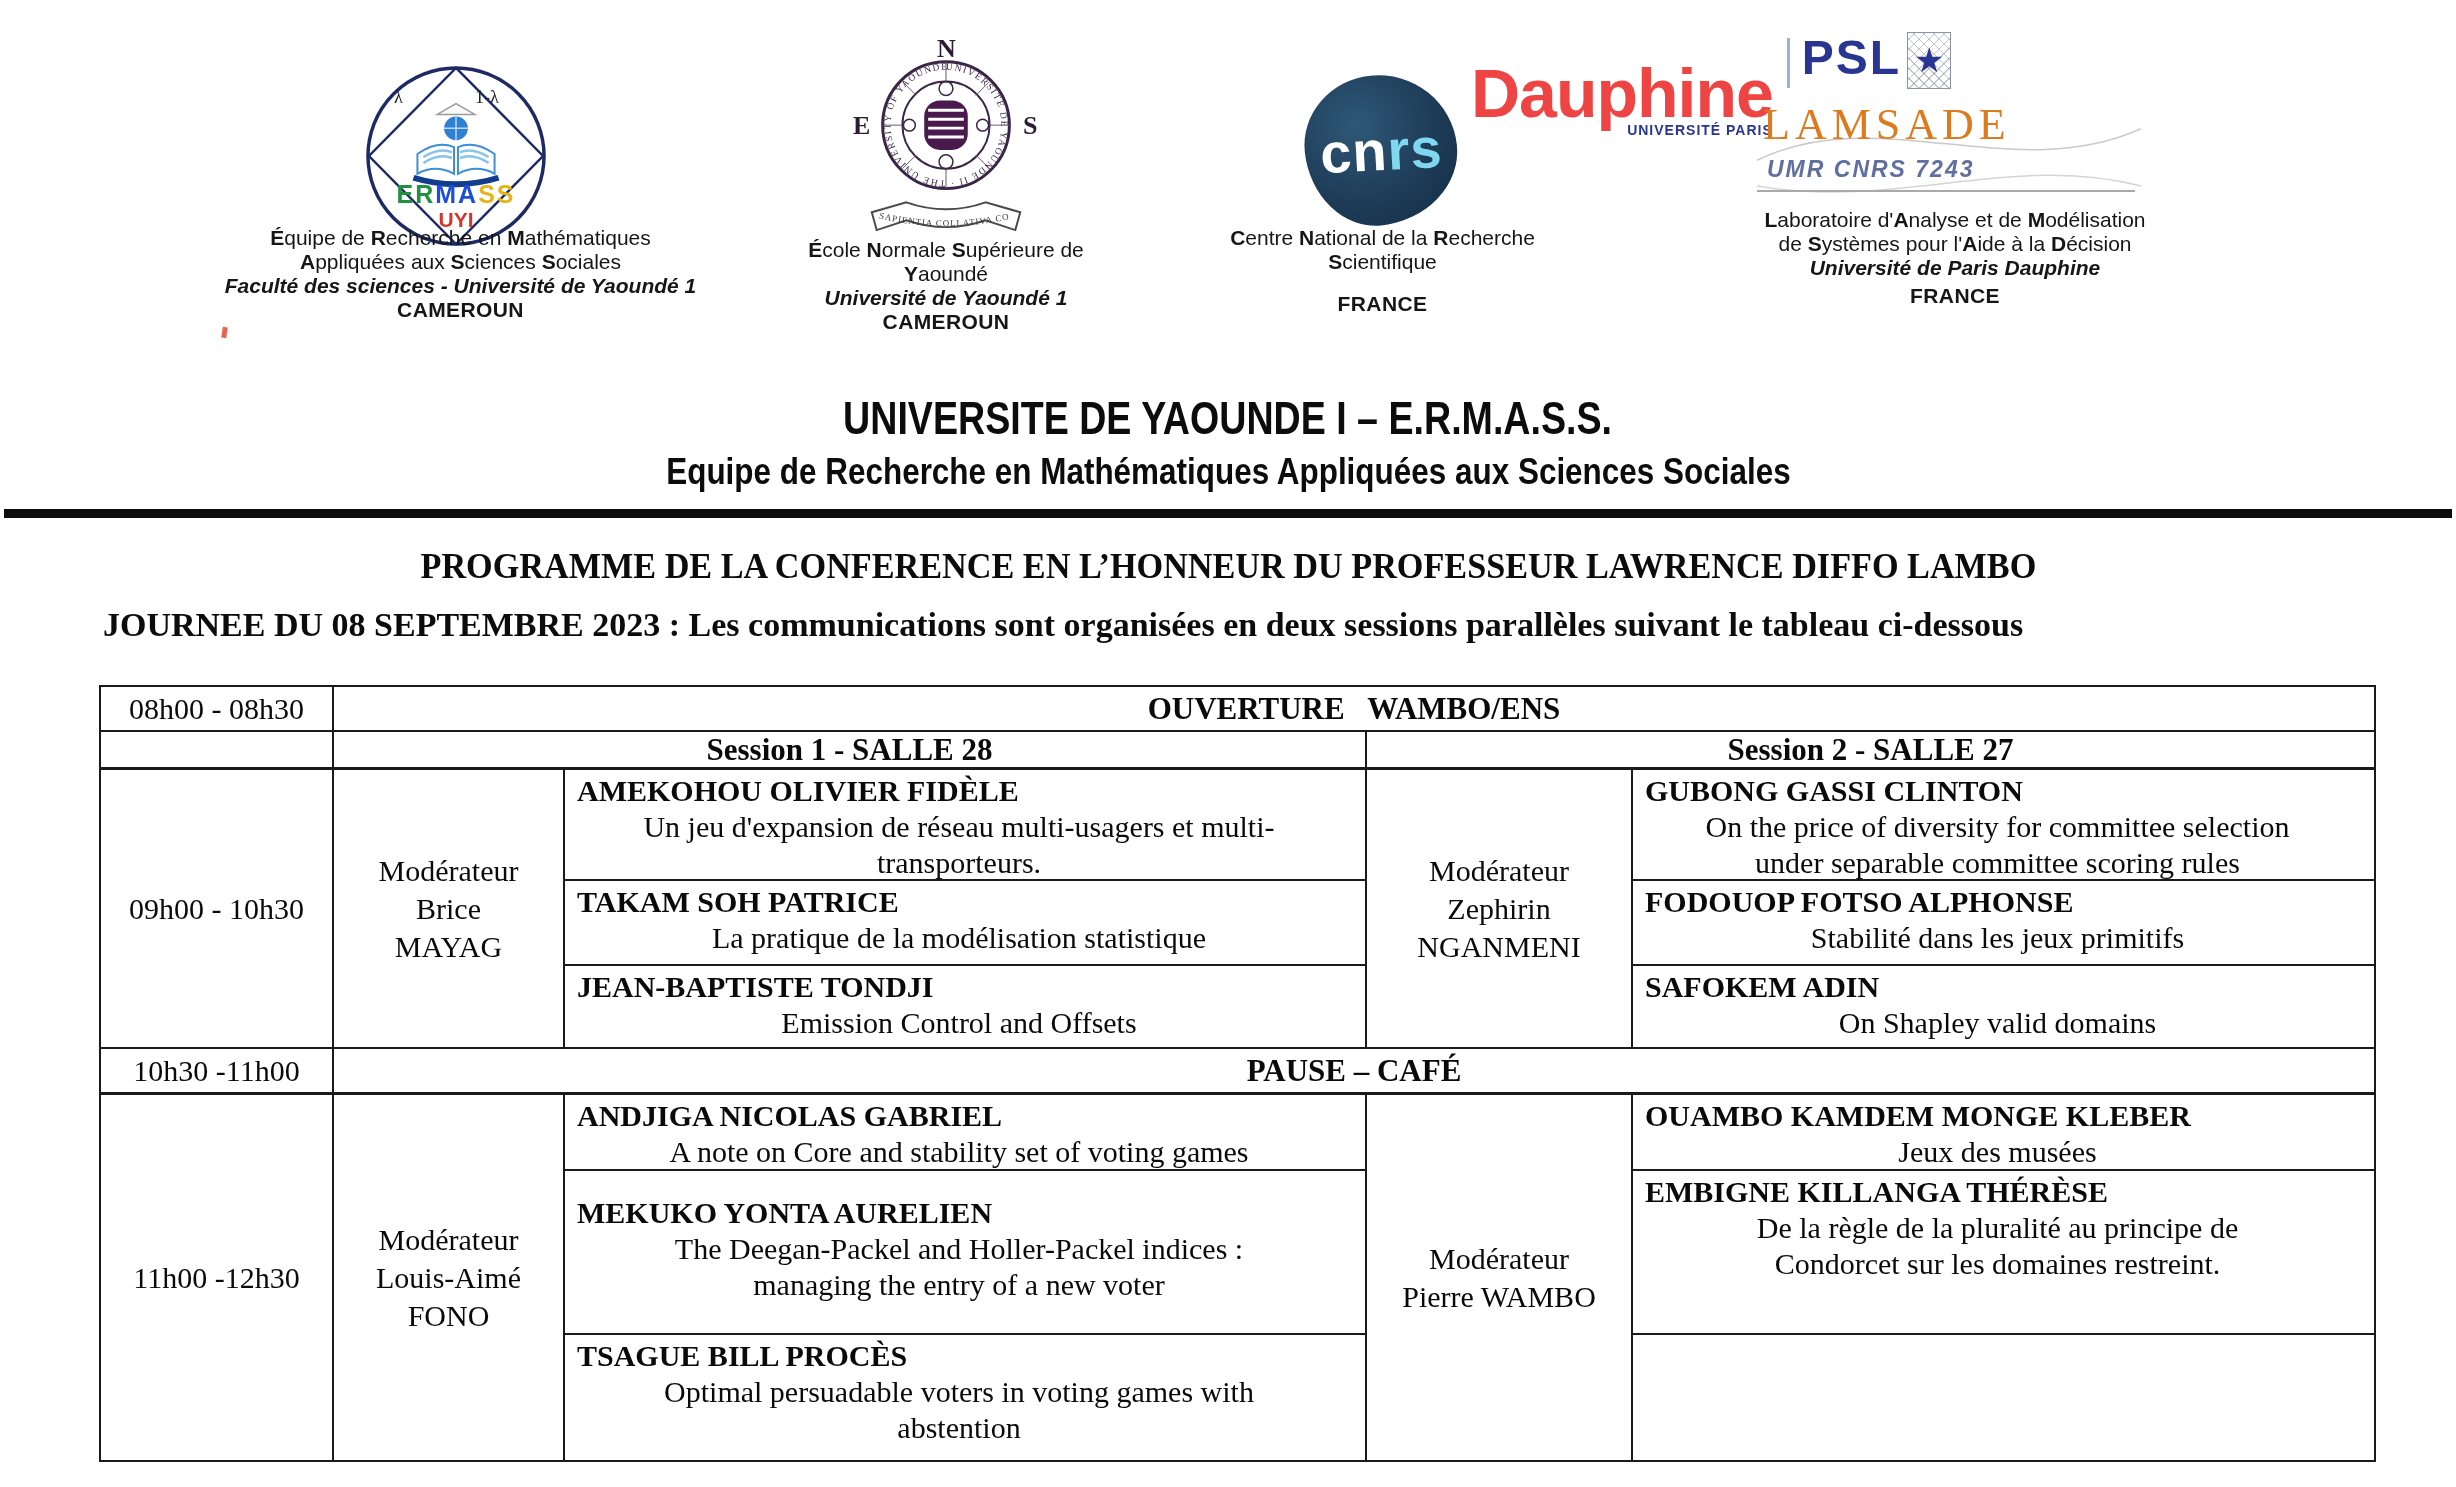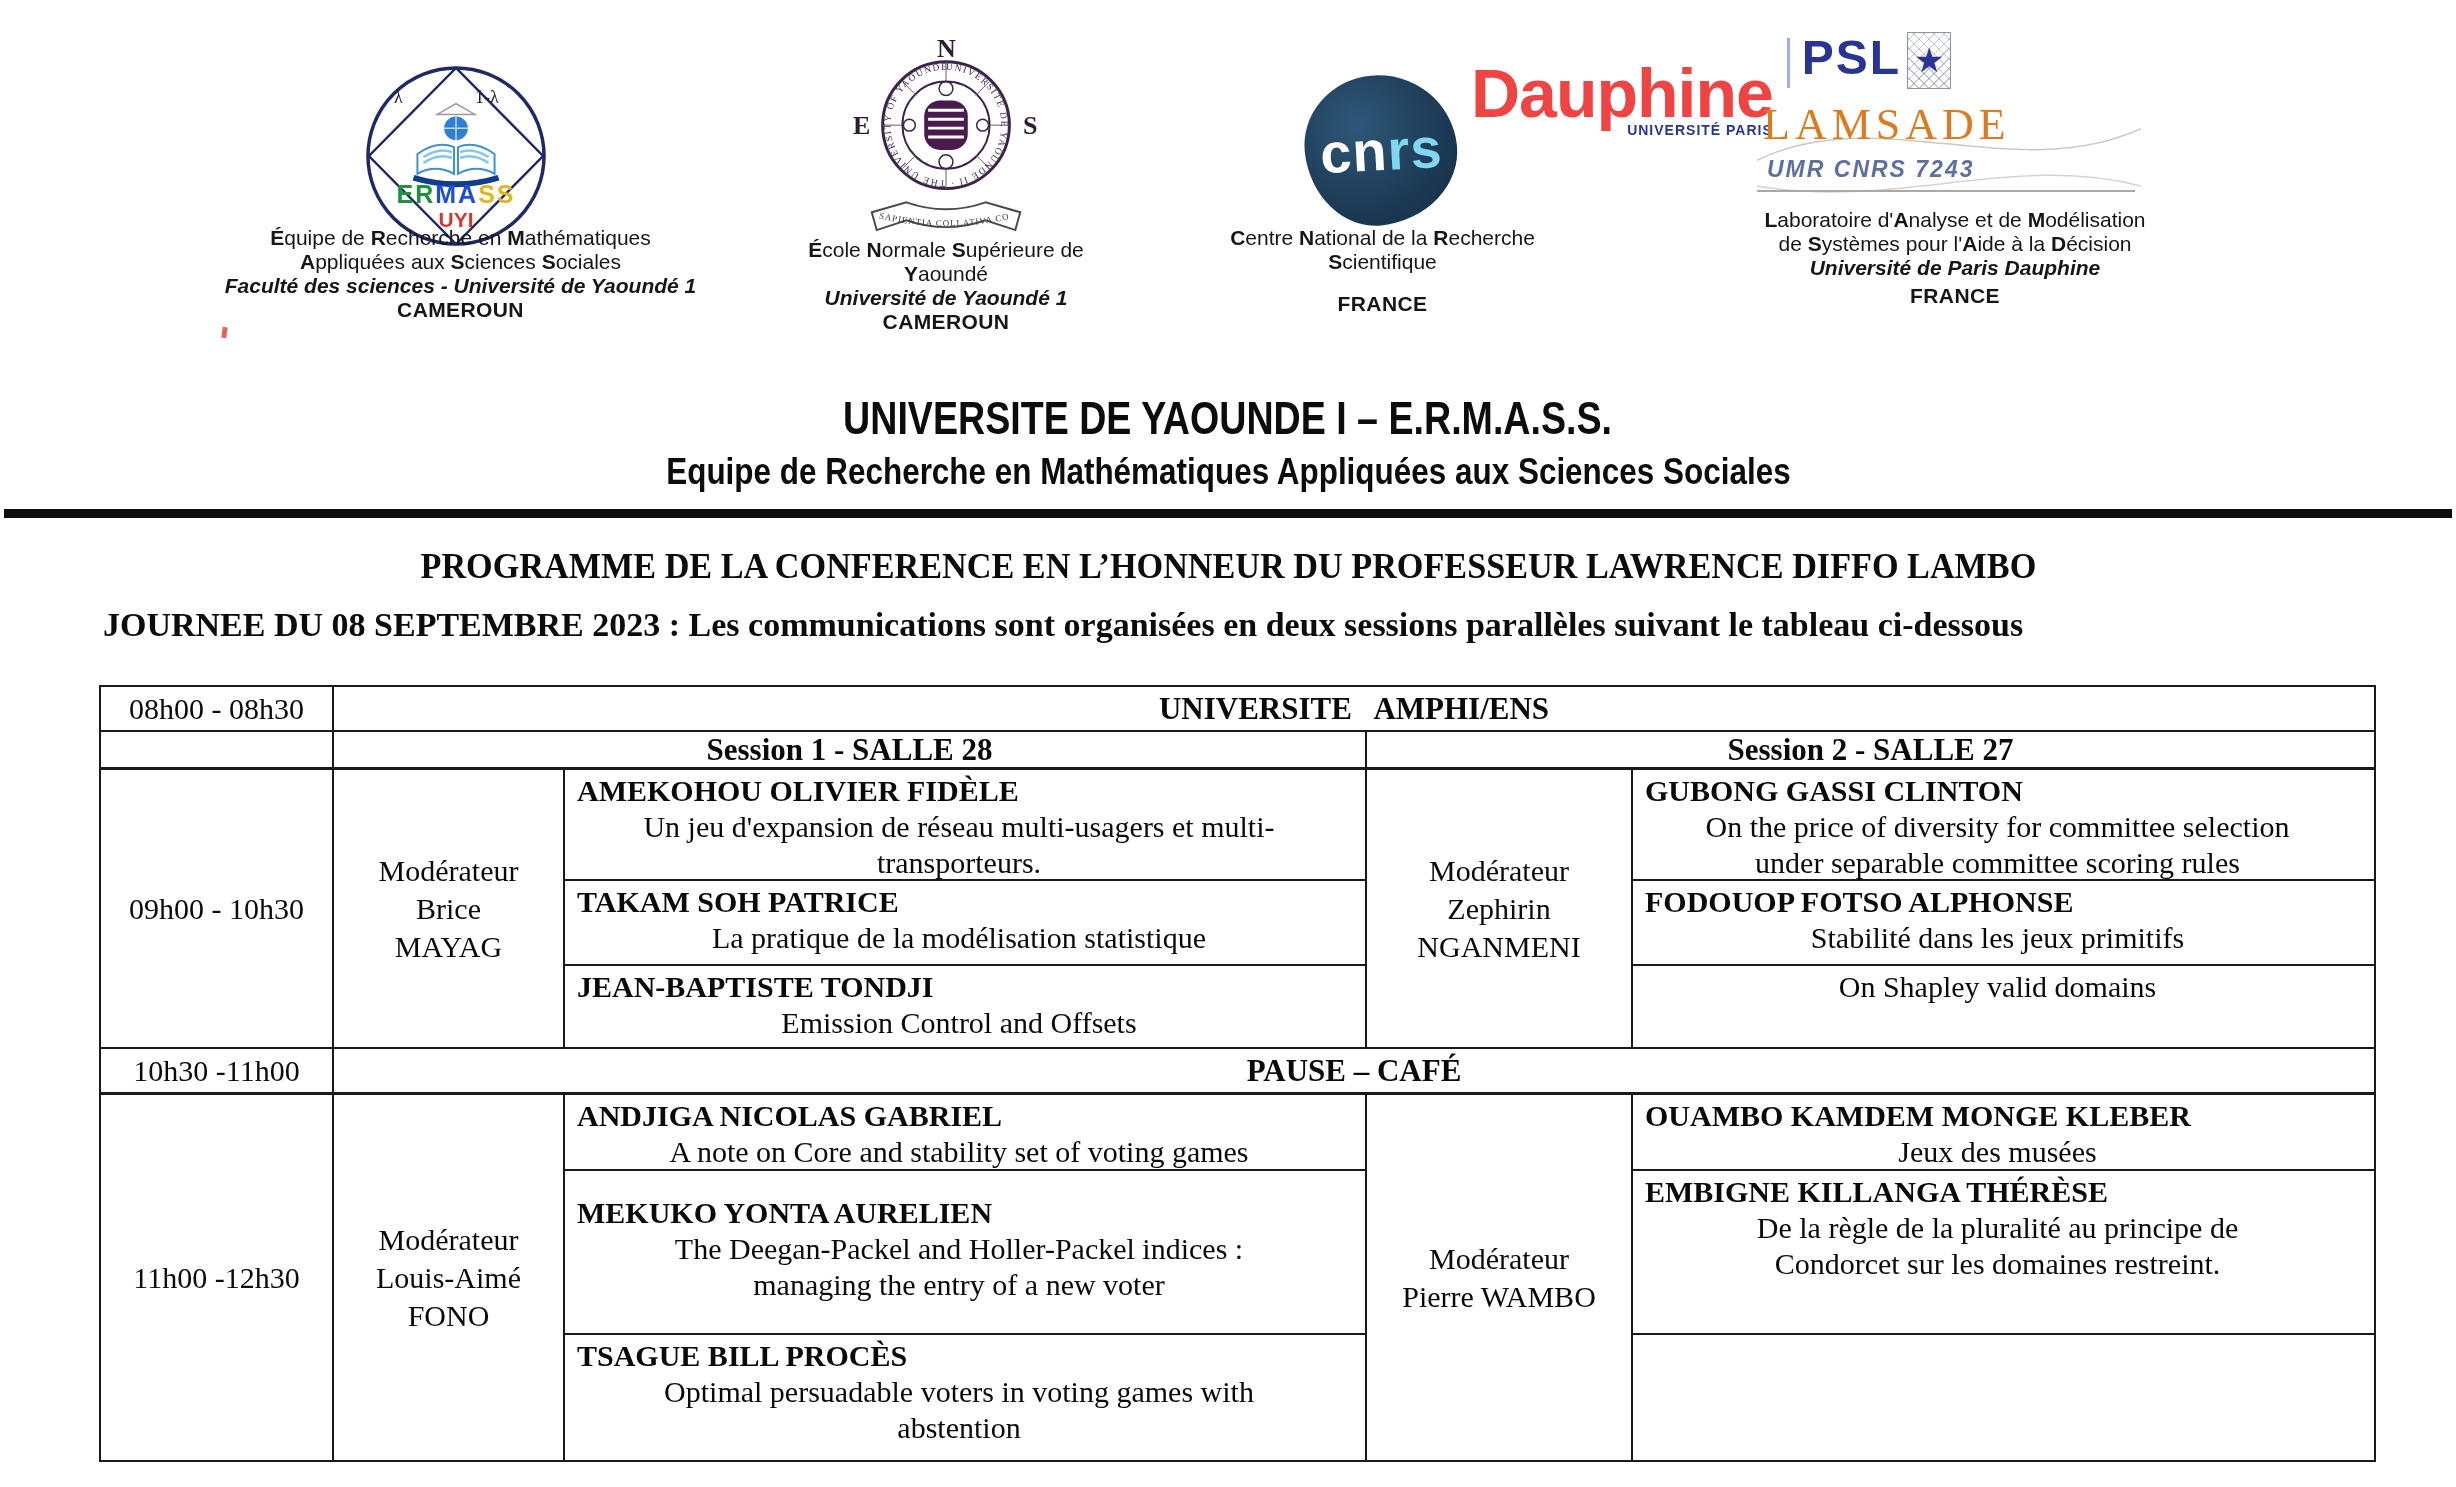--- a/index.html
+++ b/index.html
@@ -236,21 +236,21 @@
 
 <div class="abs" id="programme-heading">
   <span>PROGRAMME DE LA CONFERENCE EN L’HONNEUR DU PROFESSEUR LAWRENCE DIFFO LAMBO</span>
 </div>
 <div class="abs" id="journee-heading">JOURNEE DU 08 SEPTEMBRE 2023 : Les communications sont organisées en deux sessions parallèles suivant le tableau ci-dessous</div>
 
 <div id="schedule">
 
   <div class="cell center time" style="grid-column:1;grid-row:1">08h00 - 08h30</div>
   <div class="cell center bold fs31 last-col" style="grid-column:2/span 4;grid-row:1">
-    <span class="banner-label">UNIVERSITE   AMPHI/ENS</span>
+    <span class="banner-label">OUVERTURE   WAMBO/ENS</span>
   </div>
 
   <div class="cell thickb" style="grid-column:1;grid-row:2"></div>
   <div class="cell center bold fs31 thickb" style="grid-column:2/span 2;grid-row:2">Session 1 - SALLE 28</div>
   <div class="cell center bold fs31 thickb last-col" style="grid-column:4/span 2;grid-row:2">Session 2 - SALLE 27</div>
 
   <div class="cell center time" style="grid-column:1;grid-row:3/span 3">09h00 - 10h30</div>
 
   <div class="cell center mod" style="grid-column:2;grid-row:3/span 3">
     <div>
@@ -285,20 +285,21 @@
   <div class="cell talk last-col" style="grid-column:5;grid-row:3">
     <div class="name">GUBONG GASSI CLINTON</div>
     <div class="title">On the price of diversity for committee selection
 under separable committee scoring rules</div>
   </div>
   <div class="cell talk last-col" style="grid-column:5;grid-row:4">
     <div class="name">FODOUOP FOTSO ALPHONSE</div>
     <div class="title">Stabilité dans les jeux primitifs</div>
   </div>
   <div class="cell talk last-col" style="grid-column:5;grid-row:5">
+    <div class="name">SAFOKEM ADIN</div>
     <div class="title">On Shapley valid domains</div>
   </div>
 
   <div class="cell center time thickb" style="grid-column:1;grid-row:6">10h30 -11h00</div>
   <div class="cell center bold fs31 thickb last-col" style="grid-column:2/span 4;grid-row:6">PAUSE – CAFÉ</div>
 
   <div class="cell center time nob" style="grid-column:1;grid-row:7/span 3">11h00 -12h30</div>
 
   <div class="cell center mod nob" style="grid-column:2;grid-row:7/span 3">
     <div>

